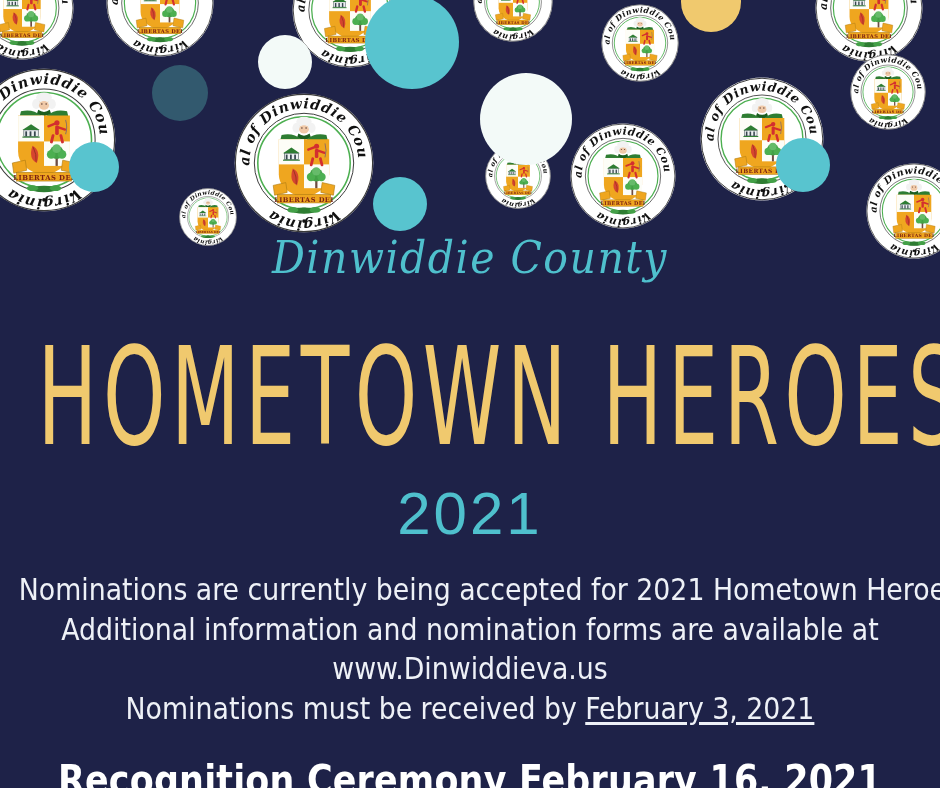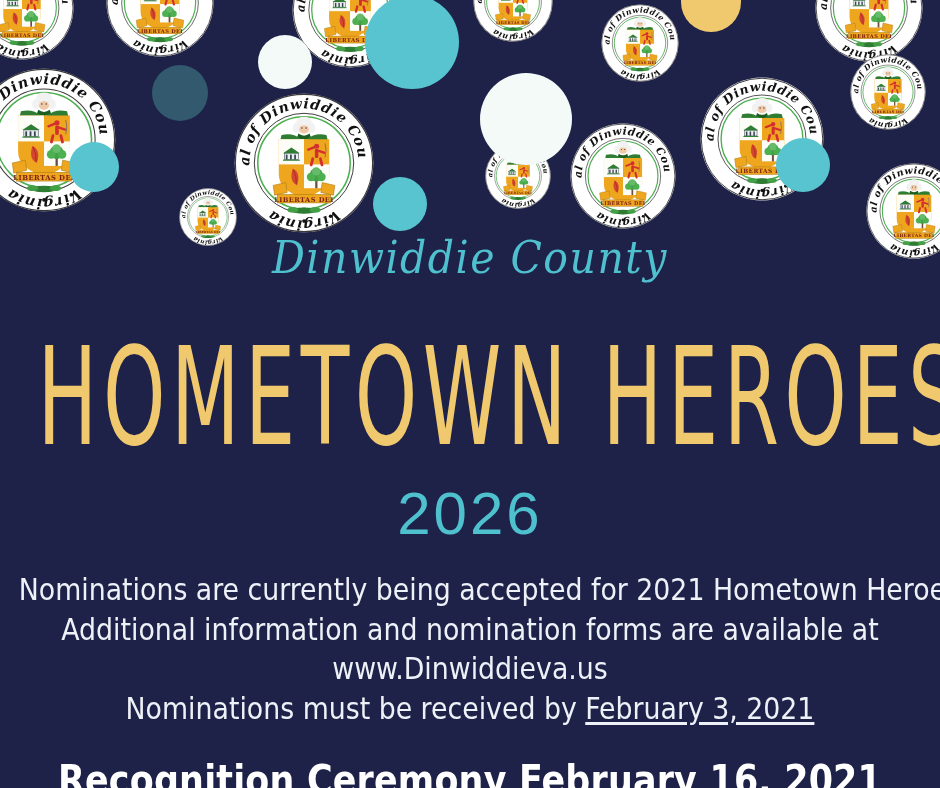--- a/index.html
+++ b/index.html
@@ -1243,21 +1243,21 @@
       <div class="dot" style="left: 681px; top: -28px; width: 60px; height: 60px; background: rgb(240, 201, 110);"></div>
       <div class="dot" style="left: 258px; top: 35px; width: 54px; height: 54px; background: rgb(243, 250, 248);"></div>
       <div class="dot" style="left: 480px; top: 73px; width: 92px; height: 92px; background: rgb(243, 250, 248);"></div>
     </div>
 
   <div id="content">
     <div id="script-title">Dinwiddie County</div>
 
     <div id="main-title">HOMETOWN HEROES</div>
 
-    <div id="year">2026</div>
+    <div id="year">2021</div>
 
     <div id="body-copy">
       <span class="line">Nominations are currently being accepted for 2021 Hometown Heroes.</span>
       <span class="line">Additional information and nomination forms are available at</span>
       <span class="line">www.Dinwiddieva.us</span>
       <span class="line"><span>Nominations must be received by </span><span class="deadline">February 3, 2021</span></span>
     </div>
 
     <div id="ceremony">Recognition Ceremony February 16, 2021</div>
   </div>

